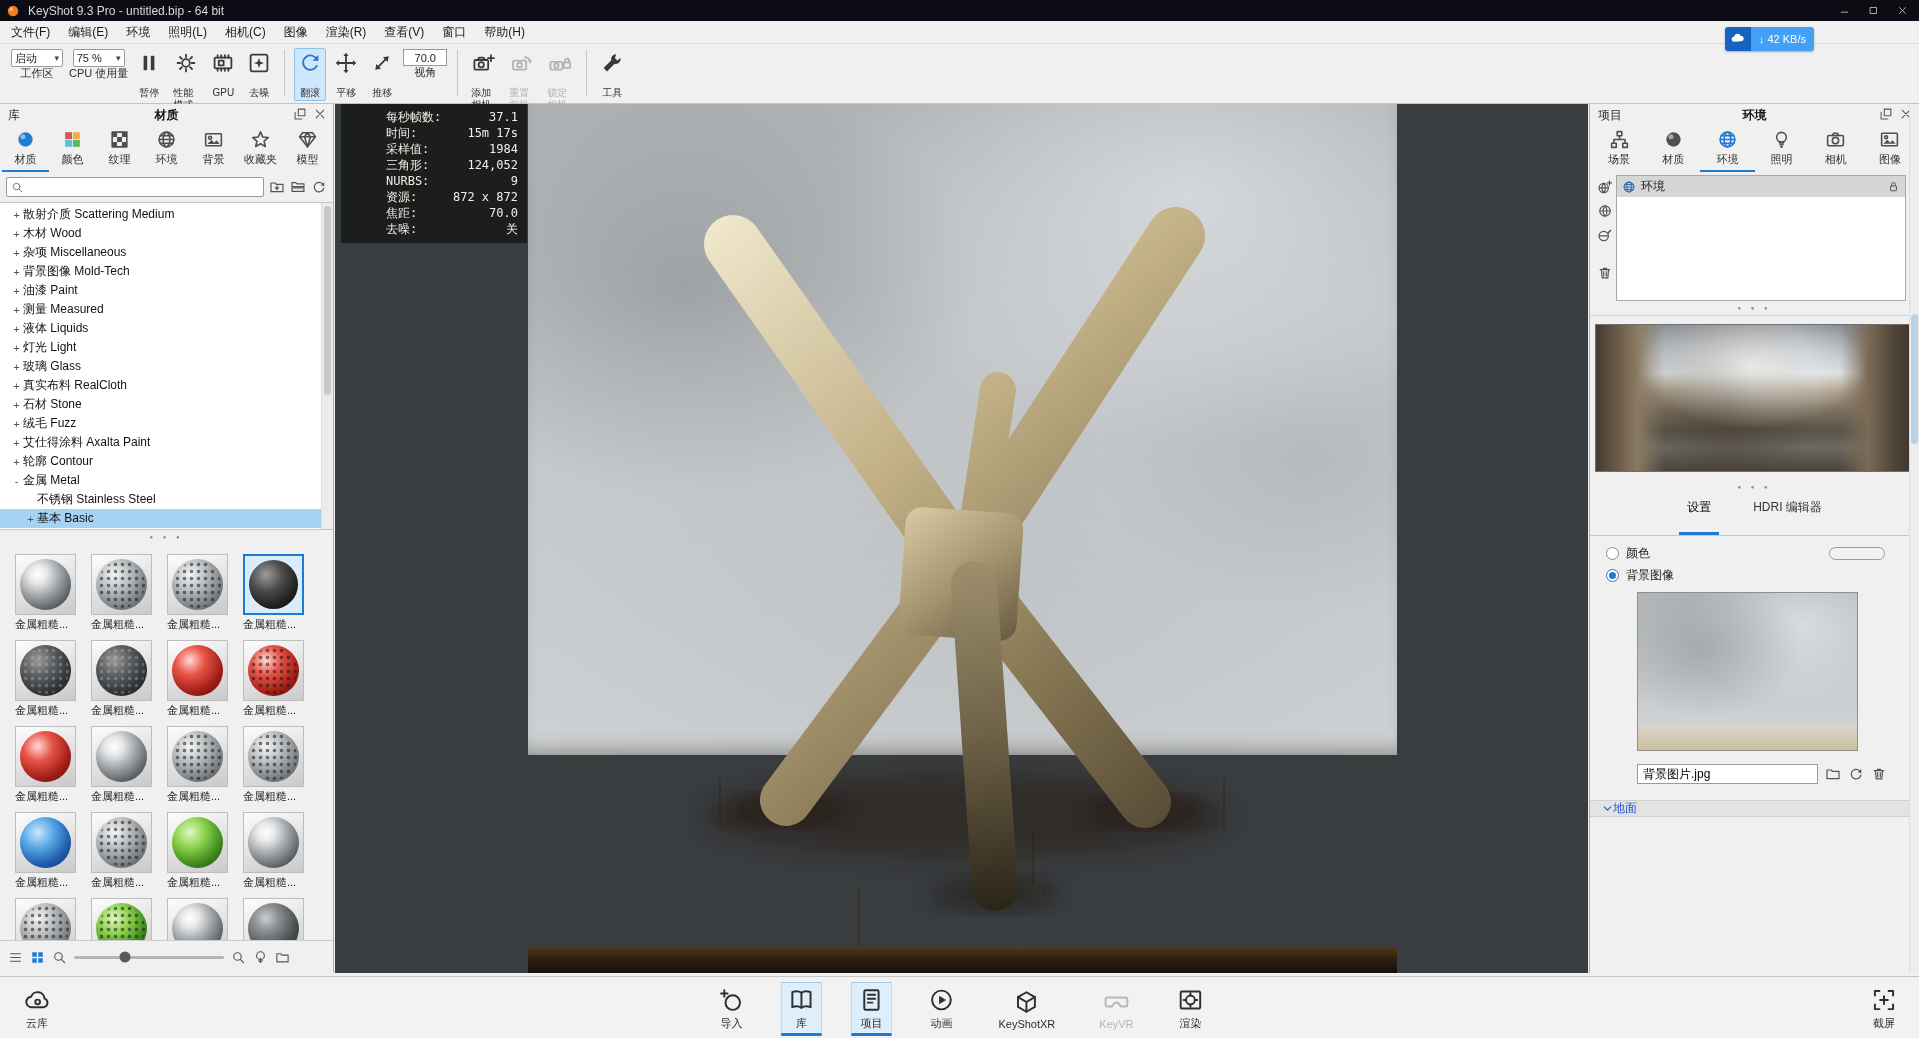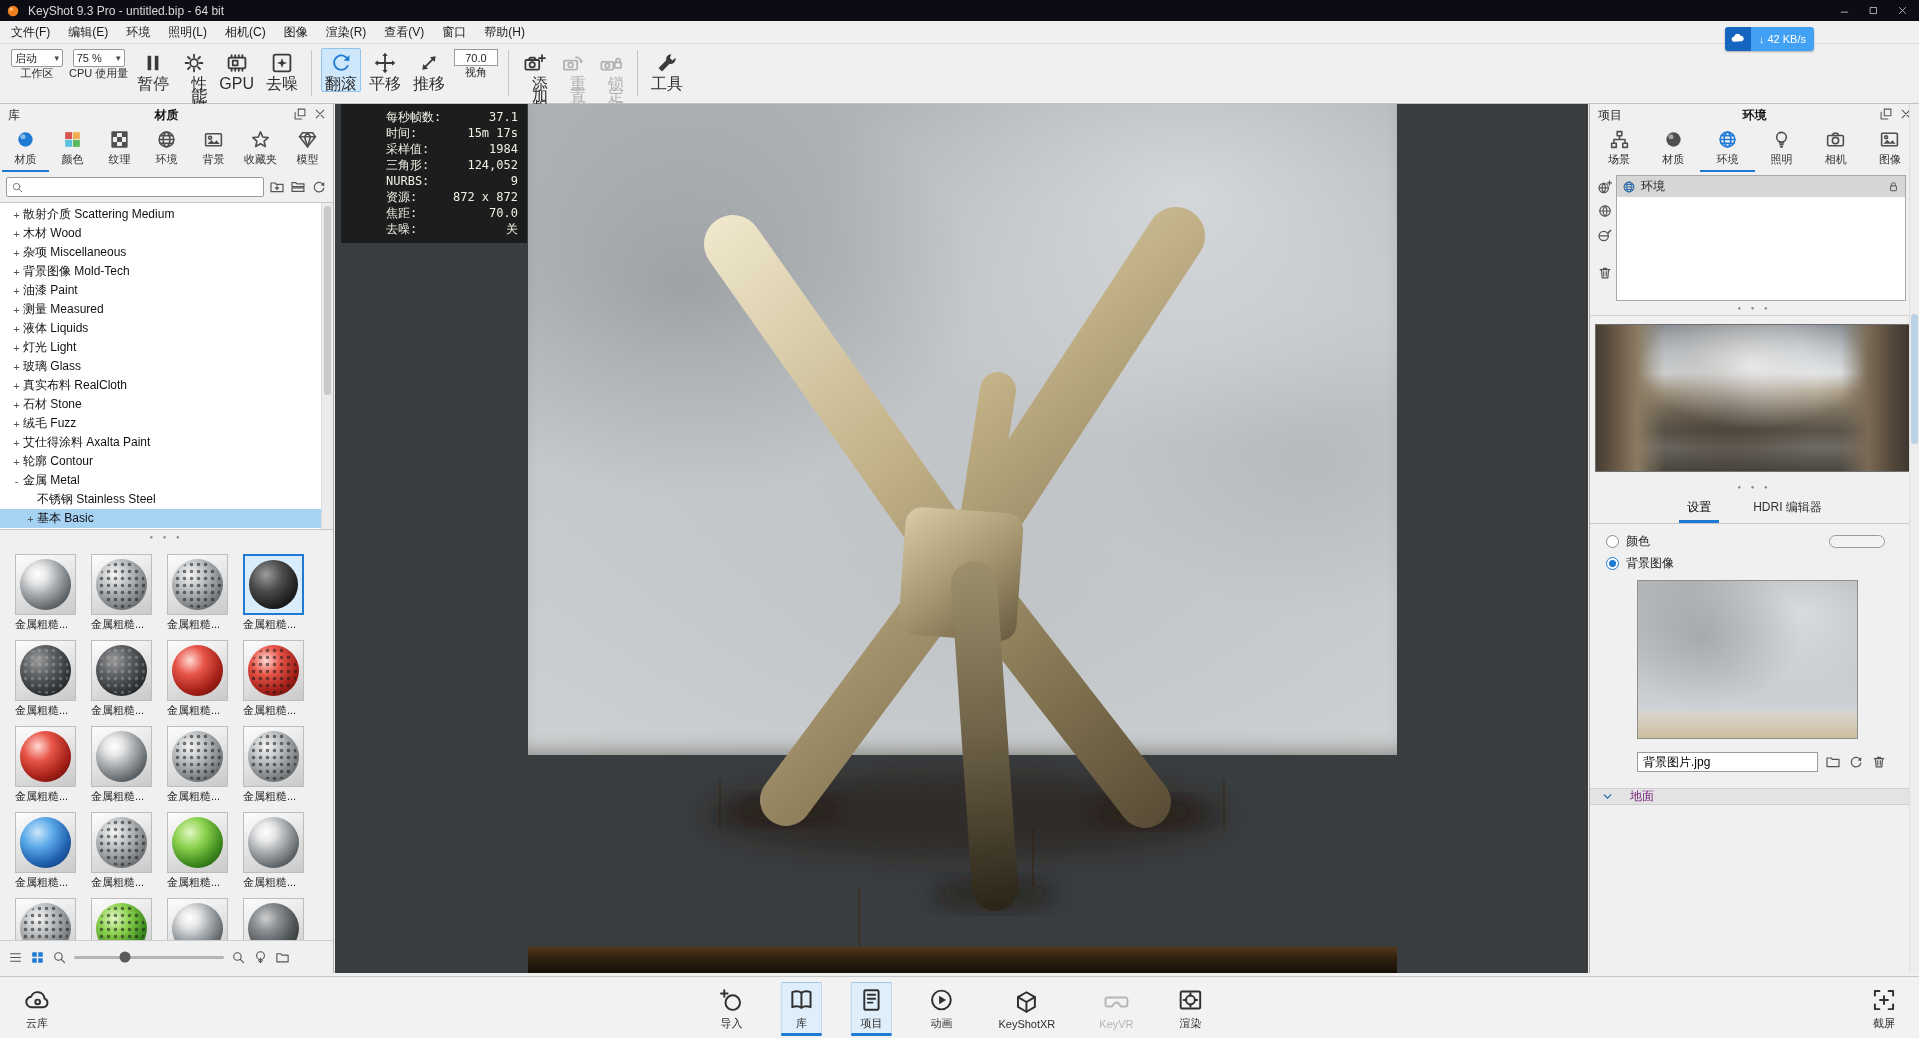--- a/index.html
+++ b/index.html
@@ -27,21 +27,21 @@
 
   
   #toolbar { position:absolute; left:0; top:44px; right:0; height:60px; background:#f0f0f0; border-bottom:1px solid #c2c2c2; display:flex; align-items:flex-start; padding-left:8px; }
   .tcol { display:flex; flex-direction:column; align-items:center; margin:5px 3px 0; }
   .tb-dd { width:52px; height:18px; background:#fff; border:1px solid #9a9a9a; border-radius:2px; font-size:11px; display:flex; align-items:center; justify-content:space-between; padding:0 3px; }
   .tb-dd .caret { font-size:9px; color:#444; }
   .tb-num { width:44px; height:17px; background:#fff; border:1px solid #9a9a9a; font-size:11px; display:flex; align-items:center; justify-content:center; }
   .tcol .tlbl { font-size:11px; color:#2e2e2e; text-align:right; line-height:12px; }
   .tbtn { display:flex; flex-direction:column; align-items:center; margin:4px 2px 0; padding:2px 3px 1px; border:1px solid transparent; border-radius:2px; }
   .tbtn .tic { width:24px; height:24px; color:#3a3a3a; }
-  .tbtn .tlbl { font-size:16px; color:#2e2e2e; margin-top:3px; text-align:right; line-height:12px; }
+  .tbtn .tlbl { font-size:10px; color:#2e2e2e; margin-top:12px; text-align:left; line-height:12px; }
   .tbtn .tlbl.two { width:26px; }
   .tbtn.active { background:#cfe7fb; border-color:#8fc3ec; }
   .tbtn.active .tic { color:#1f7ad4; }
   .tbtn.disabled .tic, .tbtn.disabled .tlbl { color:#b2b2b2; }
   .tsep { width:1px; height:46px; background:#c6c6c6; margin:6px 7px 0; }
 
   
   #library-panel { position:absolute; left:0; top:104px; width:334px; bottom:65px; background:#f0f0f0; border-right:1px solid #aeaeae; display:flex; flex-direction:column; }
   #viewport { position:absolute; left:335px; right:331px; top:104px; bottom:65px; background:#3a3d3f; overflow:hidden; }
   #project-panel { position:absolute; right:0; top:104px; width:330px; bottom:65px; background:#f0f0f0; border-left:1px solid #aeaeae; }
@@ -143,36 +143,36 @@
   .env-row .elbl { flex:1; }
   .env-row .lock { width:13px; height:13px; color:#555; }
   .hdri-wrap { border-top:1px solid #d5d5d5; padding:8px 9px 0 5px; }
   #hdri-preview { width:100%; height:148px; border:1px solid #6f6f6f;
     background:
       radial-gradient(160px 90px at 50% 28%, rgba(255,255,255,.75), transparent 70%),
       radial-gradient(120px 140px at 42% 55%, rgba(60,50,40,.5), transparent 75%),
       linear-gradient(90deg, #463c32 0%, #6a5a48 7%, #8a7a62 13%, rgba(0,0,0,0) 22%, rgba(0,0,0,0) 78%, #7a6a55 87%, #52463a 95%, #3f372f 100%),
       linear-gradient(180deg, #8a8f94 0%, #b9bfc4 20%, #d6d9da 33%, #a89a84 45%, #7d7260 58%, #5a544a 72%, #6e6a62 84%, #49453e 100%); }
   .settings-tabs { display:flex; justify-content:center; gap:26px; border-bottom:1px solid #c9c9c9; padding-top:3px; }
-  .stab { padding:2px 8px 4px; border-bottom:3px solid transparent; color:#333; }
+  .stab { padding:2px 8px 16px; border-bottom:3px solid transparent; color:#333; }
   .stab.active { border-bottom-color:#1f7ad4; color:#000; }
   .opt-row { display:flex; align-items:center; height:22px; padding:0 14px 0 16px; gap:7px; position:relative; }
   .radio { width:13px; height:13px; border:1px solid #8a8a8a; border-radius:50%; background:#fff; flex:0 0 auto; position:relative; }
   .radio.checked { border-color:#1f7ad4; }
   .radio.checked::after { content:""; position:absolute; inset:2px; border-radius:50%; background:#1f7ad4; }
   .swatch { position:absolute; right:34px; width:56px; height:13px; border-radius:7px; border:1px solid #9a9a9a; }
   #bg-preview { width:221px; height:159px; margin:6px 0 0 47px; border:1px solid #8f8f8f;
     background:
       radial-gradient(140px 100px at 30% 35%, rgba(140,145,148,.5), transparent 70%),
       radial-gradient(160px 120px at 75% 20%, rgba(238,240,242,.6), transparent 70%),
       linear-gradient(180deg, #b2b6b9 0%, #c6c9cc 55%, #cfd2d4 82%, #d9d5cb 84%, #cdbf9e 100%); }
   .file-row { display:flex; align-items:center; margin:13px 0 0 47px; gap:7px; }
   .file-row input { width:181px; height:20px; border:1px solid #9a9a9a; background:#fff; font-size:12px; padding:0 5px; outline:none; }
   .file-row .mini { width:16px; height:16px; color:#555; }
-  .section-bar { margin-top:16px; height:17px; background:#e3e3e3; border-top:1px solid #cfcfcf; border-bottom:1px solid #cfcfcf; display:flex; align-items:center; padding:0 12px; gap:17px; color:#701a75; }
+  .section-bar { margin-top:16px; height:17px; background:#e3e3e3; border-top:1px solid #cfcfcf; border-bottom:1px solid #cfcfcf; display:flex; align-items:center; padding:0 12px; gap:0; color:#1d4ed8; }
   .section-bar .chev { width:11px; height:11px; color:#1f6db5; }
   .check-row { display:flex; align-items:center; height:22px; padding:0 14px 0 22px; gap:7px; position:relative; }
   .checkbox { width:13px; height:13px; border:1px solid #8a8a8a; background:#fff; flex:0 0 auto; position:relative; border-radius:2px; }
   .checkbox.checked { background:#1f7ad4; border-color:#1665b4; }
   .checkbox.checked::after { content:""; position:absolute; left:3px; top:1px; width:4px; height:7px; border:solid #fff; border-width:0 2px 2px 0; transform:rotate(40deg); }
   .proj-scrollbar { position:absolute; right:0; top:0; bottom:0; width:10px; background:#ededed; border-left:1px solid #dedede; }
   .proj-scrollbar .thumb-bar { position:absolute; left:1px; right:1px; top:210px; height:130px; background:#bad1e6; border-radius:4px; }
 
   
   #bottombar { position:absolute; left:0; right:0; bottom:0; height:62px; background:#f2f2f2; border-top:1px solid #c6c6c6; }

